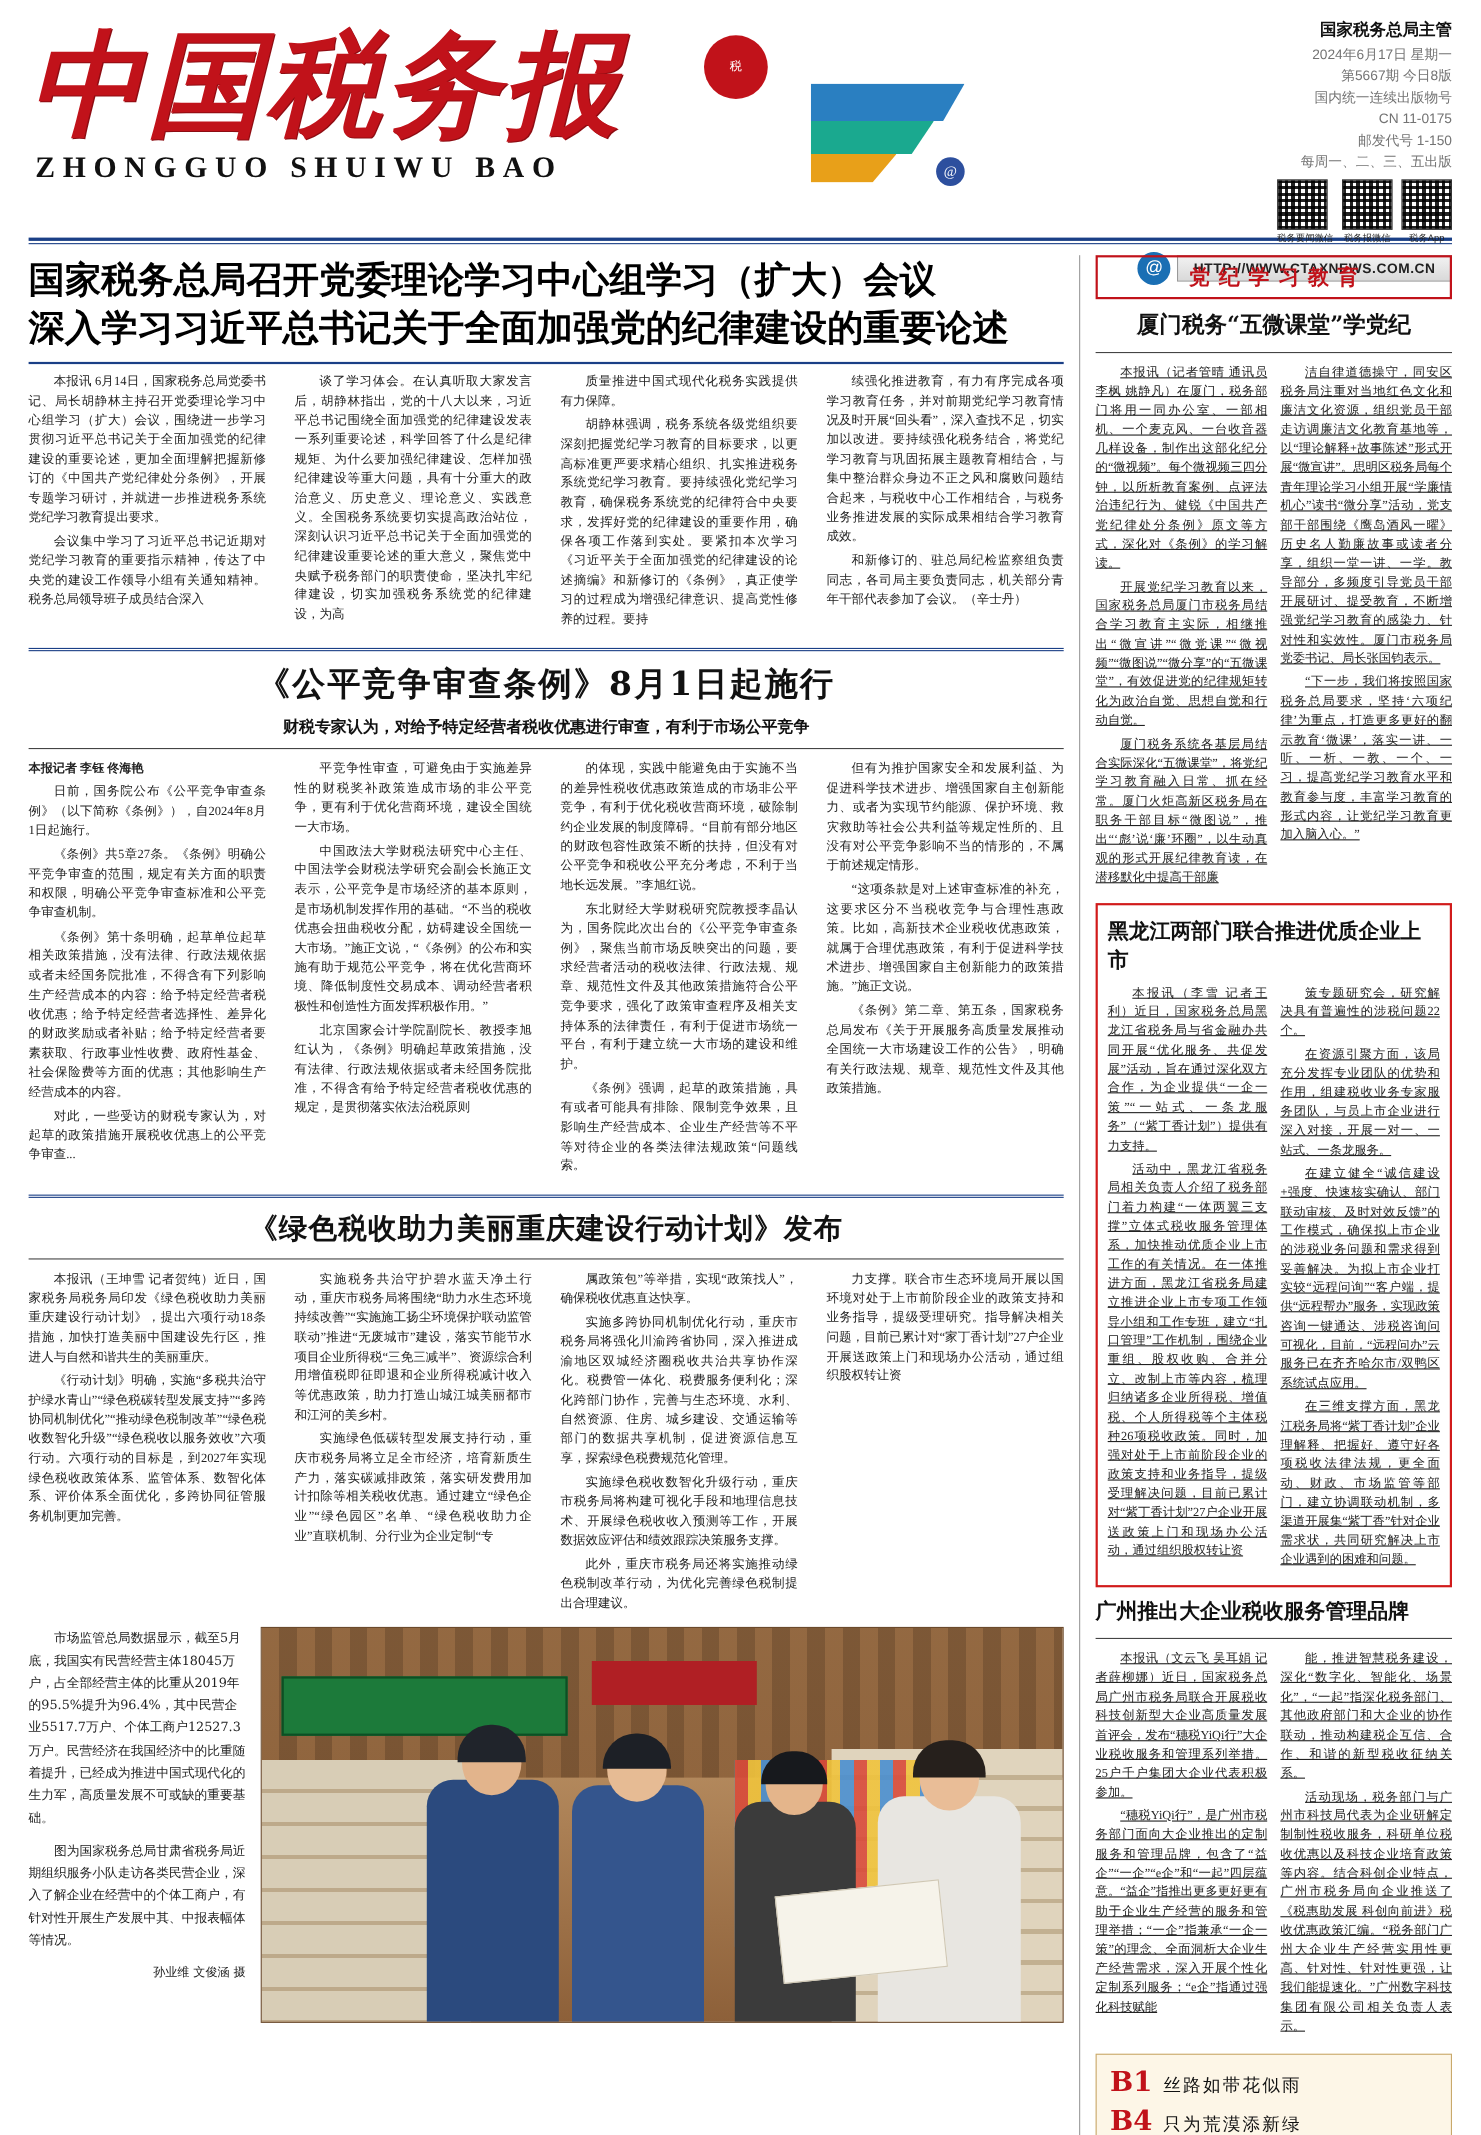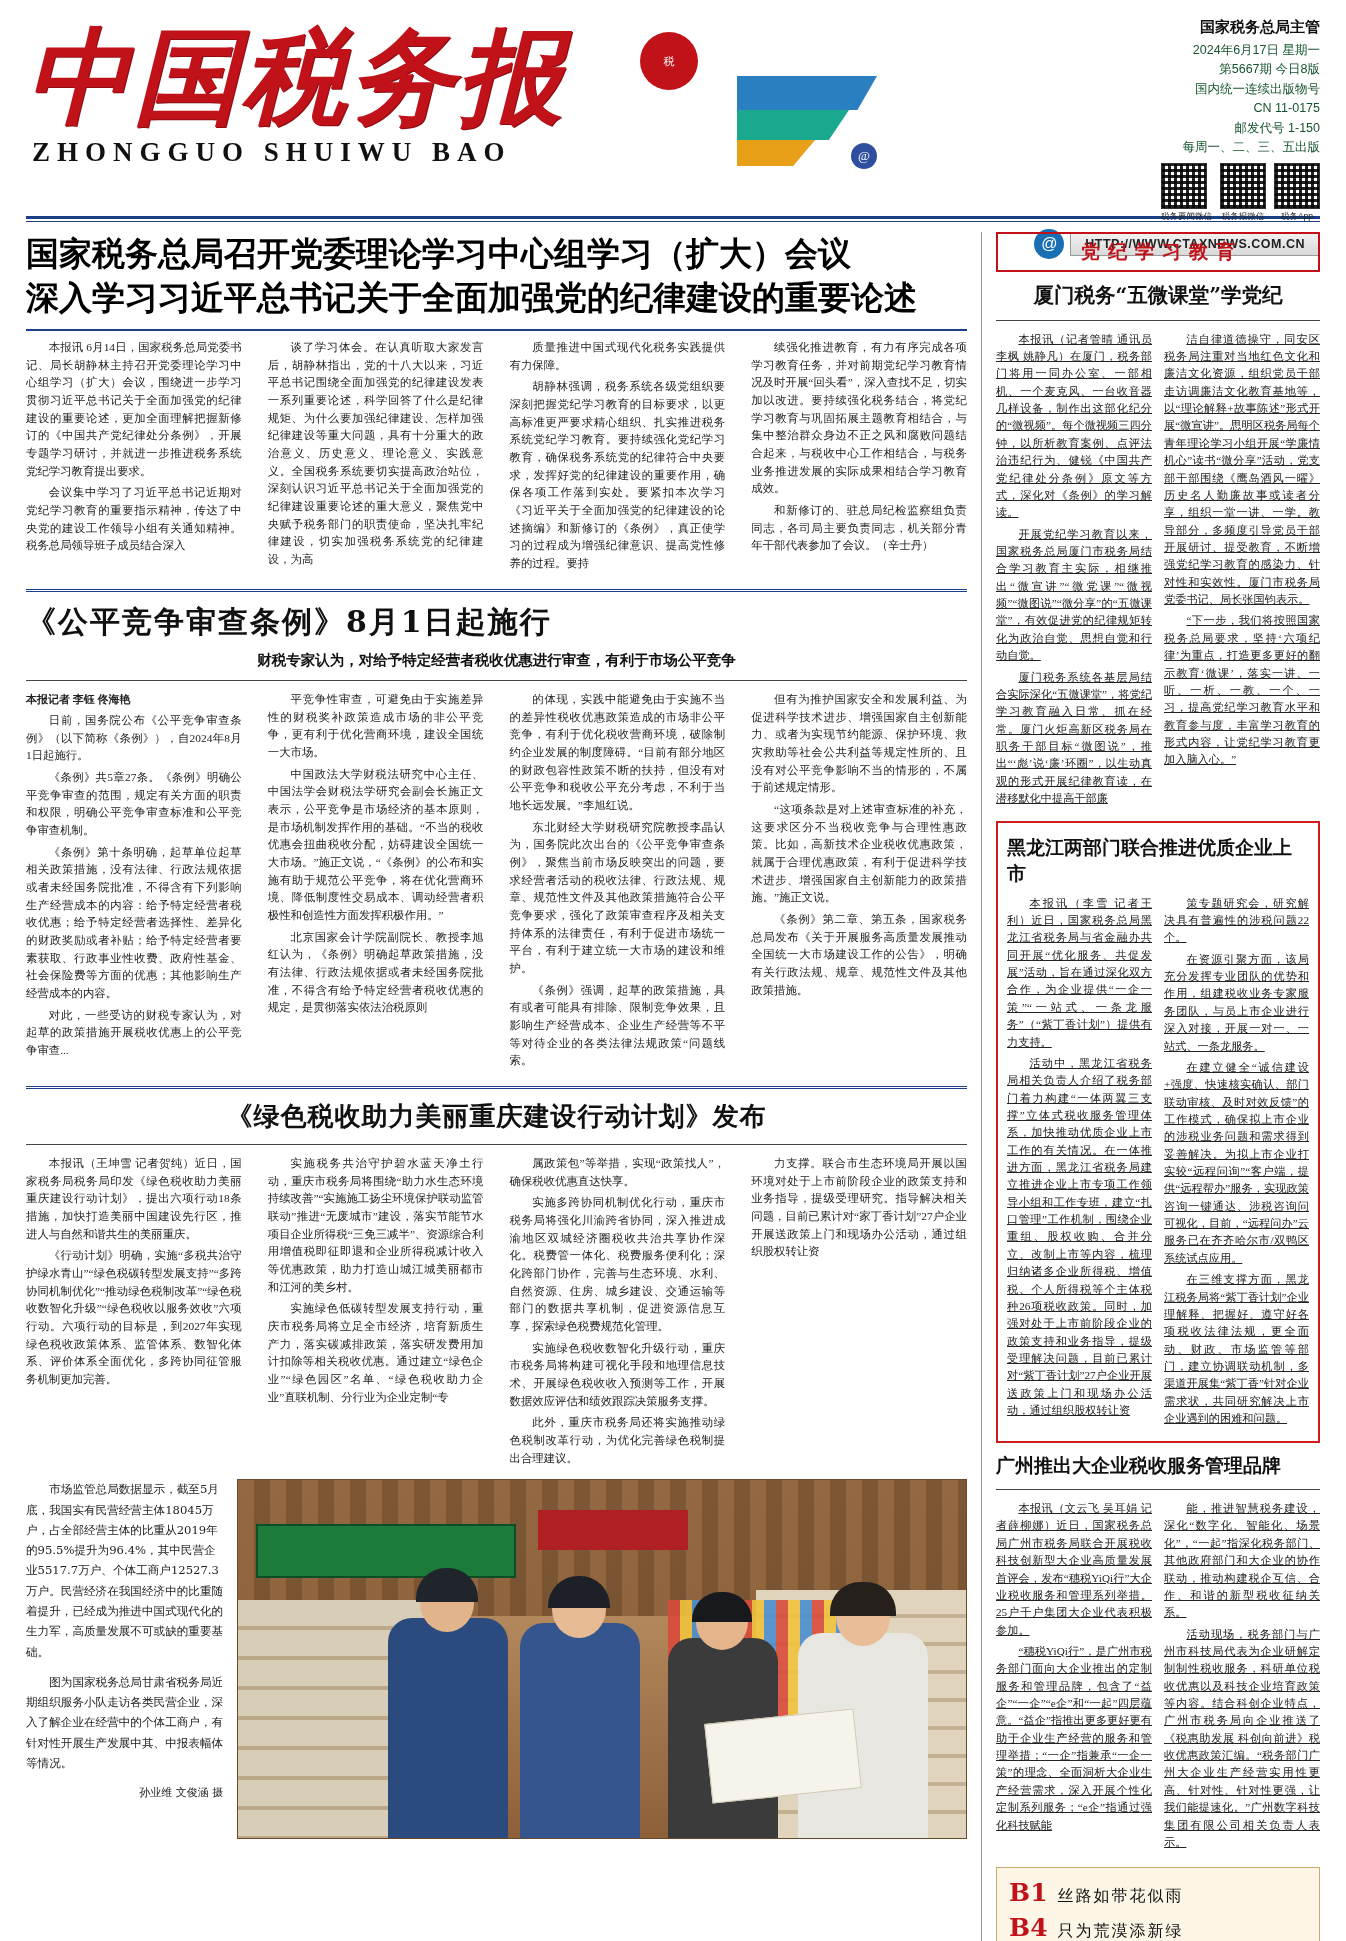--- a/index.html
+++ b/index.html
@@ -72,21 +72,21 @@
   .logo-shape .dot {
     position: absolute; right: 6px; bottom: 2px; width: 26px; height: 26px;
     border-radius: 50%; background: #2d4f9e; color: #fff;
     font-size: 13px; display: flex; align-items: center; justify-content: center;
   }
 
   .mast-right { width: 420px; padding-top: 8px; font-family: "Liberation Sans", sans-serif; }
   .mast-right .supervisor {
     font-size: 15px; font-weight: 700; text-align: right; color: #111; margin-bottom: 4px;
   }
-  .mast-right .issue-lines { font-size: 12.5px; line-height: 1.55; color: #14532d; text-align: right; }
+  .mast-right .issue-lines { font-size: 12.5px; line-height: 1.55; color: #737373; text-align: right; }
   .mast-right .issue-lines div { white-space: nowrap; }
 
   .qr-row { display: flex; justify-content: flex-end; gap: 8px; margin-top: 6px; }
   .qr-item { text-align: center; }
   .qr-box {
     width: 46px; height: 46px;
     background:
       repeating-linear-gradient(0deg, #222 0 3px, #fff 3px 6px),
       repeating-linear-gradient(90deg, #222 0 3px, #fff 3px 6px);
     background-blend-mode: multiply;
@@ -135,21 +135,21 @@
   .artcols { display: flex; gap: 26px; font-size: 11.4px; line-height: 1.55; text-align: justify; color: #222; }
   .artcols > div { flex: 1; }
   .artcols p { margin: 0 0 4px; text-indent: 2em; }
 
   .byline { font-size: 11px; font-weight: 700; margin-bottom: 4px; }
 
   .headline2 {
     font-family: "DejaVu Serif", serif;
     font-weight: 700;
     font-size: 30px;
-    text-align: left;
+    text-align: center;
     letter-spacing: 2px;
     margin: 4px 0 8px;
   }
   .subhead2 {
     font-family: "DejaVu Sans", sans-serif;
     font-size: 14.5px;
     font-weight: 700;
     text-align: center;
     margin-bottom: 10px;
     color: #111;

